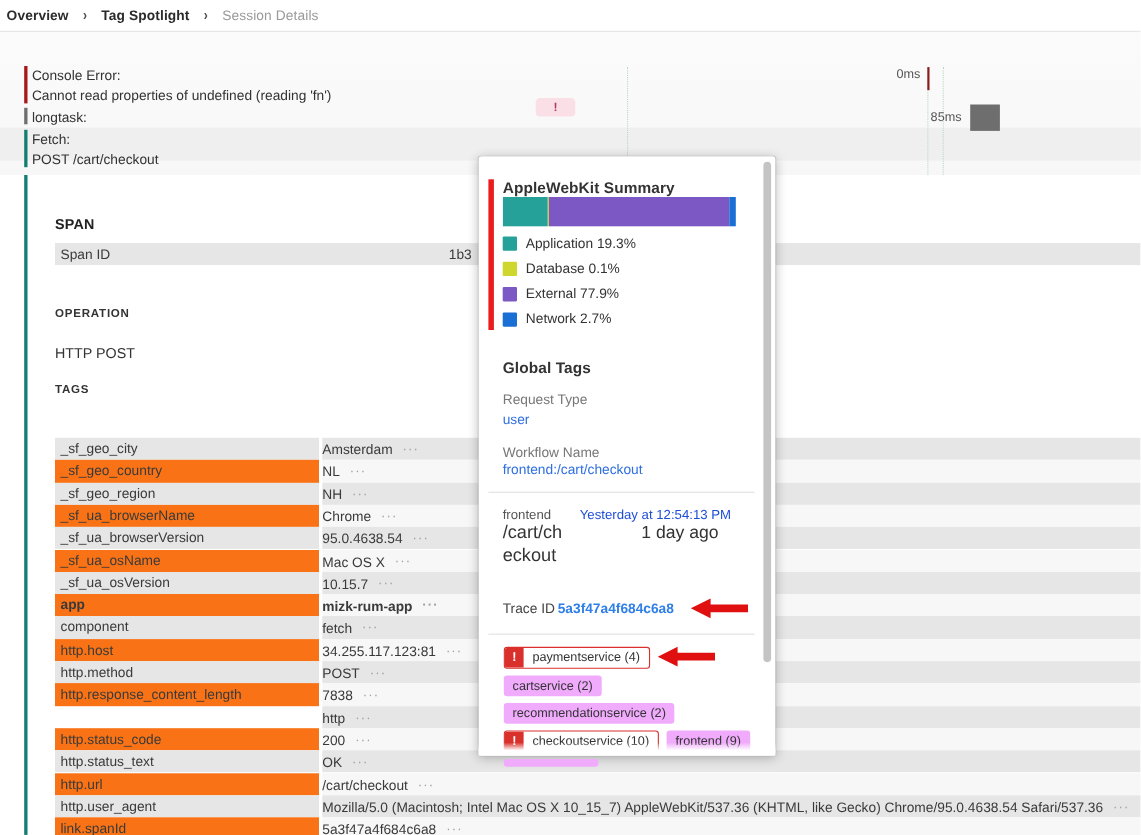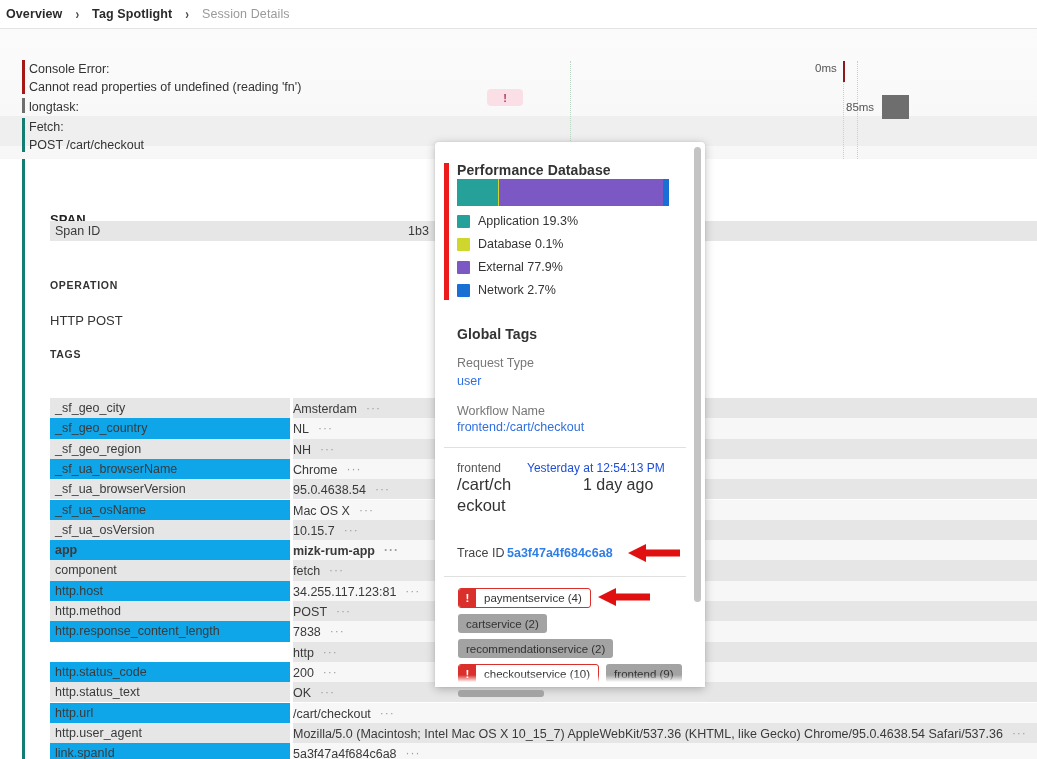--- a/index.html
+++ b/index.html
@@ -65,21 +65,20 @@
     position: absolute; left: 0; top: 159px; width: 1037px; height: 600px;
     background: #fff; overflow: hidden;
   }
   .detail-accent {
     position: absolute; left: 22px; top: 0px; width: 2.5px; height: 600px;
     background: #147d72;
   }
   .sec-title {
     position: absolute; font-size: 13px; font-weight: bold; color: #222;
     letter-spacing: .2px;
-    margin-top: 16px;
   }
   .sec-sub {
     position: absolute; font-size: 10.5px; font-weight: bold; color: #333;
     letter-spacing: .7px;
   }
   .plain-val { position: absolute; font-size: 13px; color: #333; }
 
   
   .kv { position: absolute; left: 50px; width: 987px; height: 20.3px; }
   .kv .k {
@@ -90,21 +89,21 @@
   .kv .v {
     position: absolute; left: 243px; top: 0; height: 20.3px;
     font-size: 12.5px; color: #3a3a3a; line-height: 20.3px; white-space: nowrap;
   }
   .kv .dots {
     font-size: 12px; color: #9e9e9e; margin-left: 9px; letter-spacing: 1px;
     vertical-align: 1px;
   }
   .kv.odd .k { background: #e6e6e6; }
   .kv.odd .v-bg { position: absolute; left: 243px; top: 0; height: 20.3px; background: #e6e6e6; }
-  .kv.even .k { background: #0ea5e9; }
+  .kv.even .k { background: #f97316; }
   .kv.even .v-bg { position: absolute; left: 243px; top: 0; height: 20.3px; background: #f7f7f7; }
 
   .spanid-row { position: absolute; left: 50px; top: 62px; width: 987px; height: 20.3px; background: #e6e6e6; }
   .spanid-row .k { position: absolute; left: 5px; top: 0; line-height: 20.3px; font-size: 12.5px; color: #3a3a3a; }
   .spanid-row .v { position: absolute; left: 358px; top: 0; line-height: 20.3px; font-size: 12.5px; color: #3a3a3a; }
 
   
   .popover {
     position: absolute; left: 435px; top: 142px; width: 270px; height: 545px;
     background: #fff; border-radius: 3px;
@@ -148,21 +147,21 @@
   .mini-ts { position: absolute; font-size: 12px; color: #1d4ed8; }
   .mini-ago { position: absolute; font-size: 16px; color: #333; }
 
   .trace-label { position: absolute; font-size: 12.5px; color: #444; }
   .trace-val { position: absolute; font-size: 12.5px; color: #2f7fe8; font-weight: bold; }
 
   .svc-list { position: absolute; left: 458px; top: 588px; width: 235px; }
   .svc-line { display: flex; gap: 7px; margin-bottom: 6px; flex-wrap: wrap; }
   .svc-chip {
     display: inline-flex; align-items: center; height: 19px; border-radius: 3px;
-    background: #a3a3a3; font-size: 11.5px; color: #333; padding: 0 8px; white-space: nowrap;
+    background: #f0abfc; font-size: 11.5px; color: #333; padding: 0 8px; white-space: nowrap;
   }
   .svc-chip.err {
     background: #fff; border: 1px solid #d9302c; padding: 0; overflow: hidden; height: 20px;
   }
   .svc-chip.err .bang {
     background: #d9302c; color: #fff; font-weight: bold; font-size: 11.5px;
     width: 17px; height: 18px; display: flex; align-items: center; justify-content: center;
   }
   .svc-chip.err .nm { padding: 0 8px; color: #333; }
   .svc-chip.clipped { height: 7px; overflow: hidden; }
@@ -331,21 +330,21 @@
       </div>
   </div>
 
   <div class="popover">
     <div class="pop-scroll-track"></div>
     <div class="pop-scroll-thumb"></div>
   </div>
 
   <div class="perf-redbar"></div>
 
-  <div class="pop-h" style="left:457px; top:162px;">Performance Database</div>
+  <div class="pop-h" style="left:457px; top:162px;">AppleWebKit Summary</div>
 
   <div class="stack-bar" id="stack-bar">
       <div class="stack-seg" style="width: 19.3%; background: rgb(38, 161, 154);"></div>
       <div class="stack-seg" style="width: 0.8%; background: rgb(207, 214, 46);"></div>
       <div class="stack-seg" style="width: 77.9%; background: rgb(123, 88, 196);"></div>
       <div class="stack-seg" style="width: 2.7%; background: rgb(26, 111, 212);"></div>
     </div>
 
   <div id="legend-container">
       <div class="legend-row" style="left: 457px; top: 214px;">

